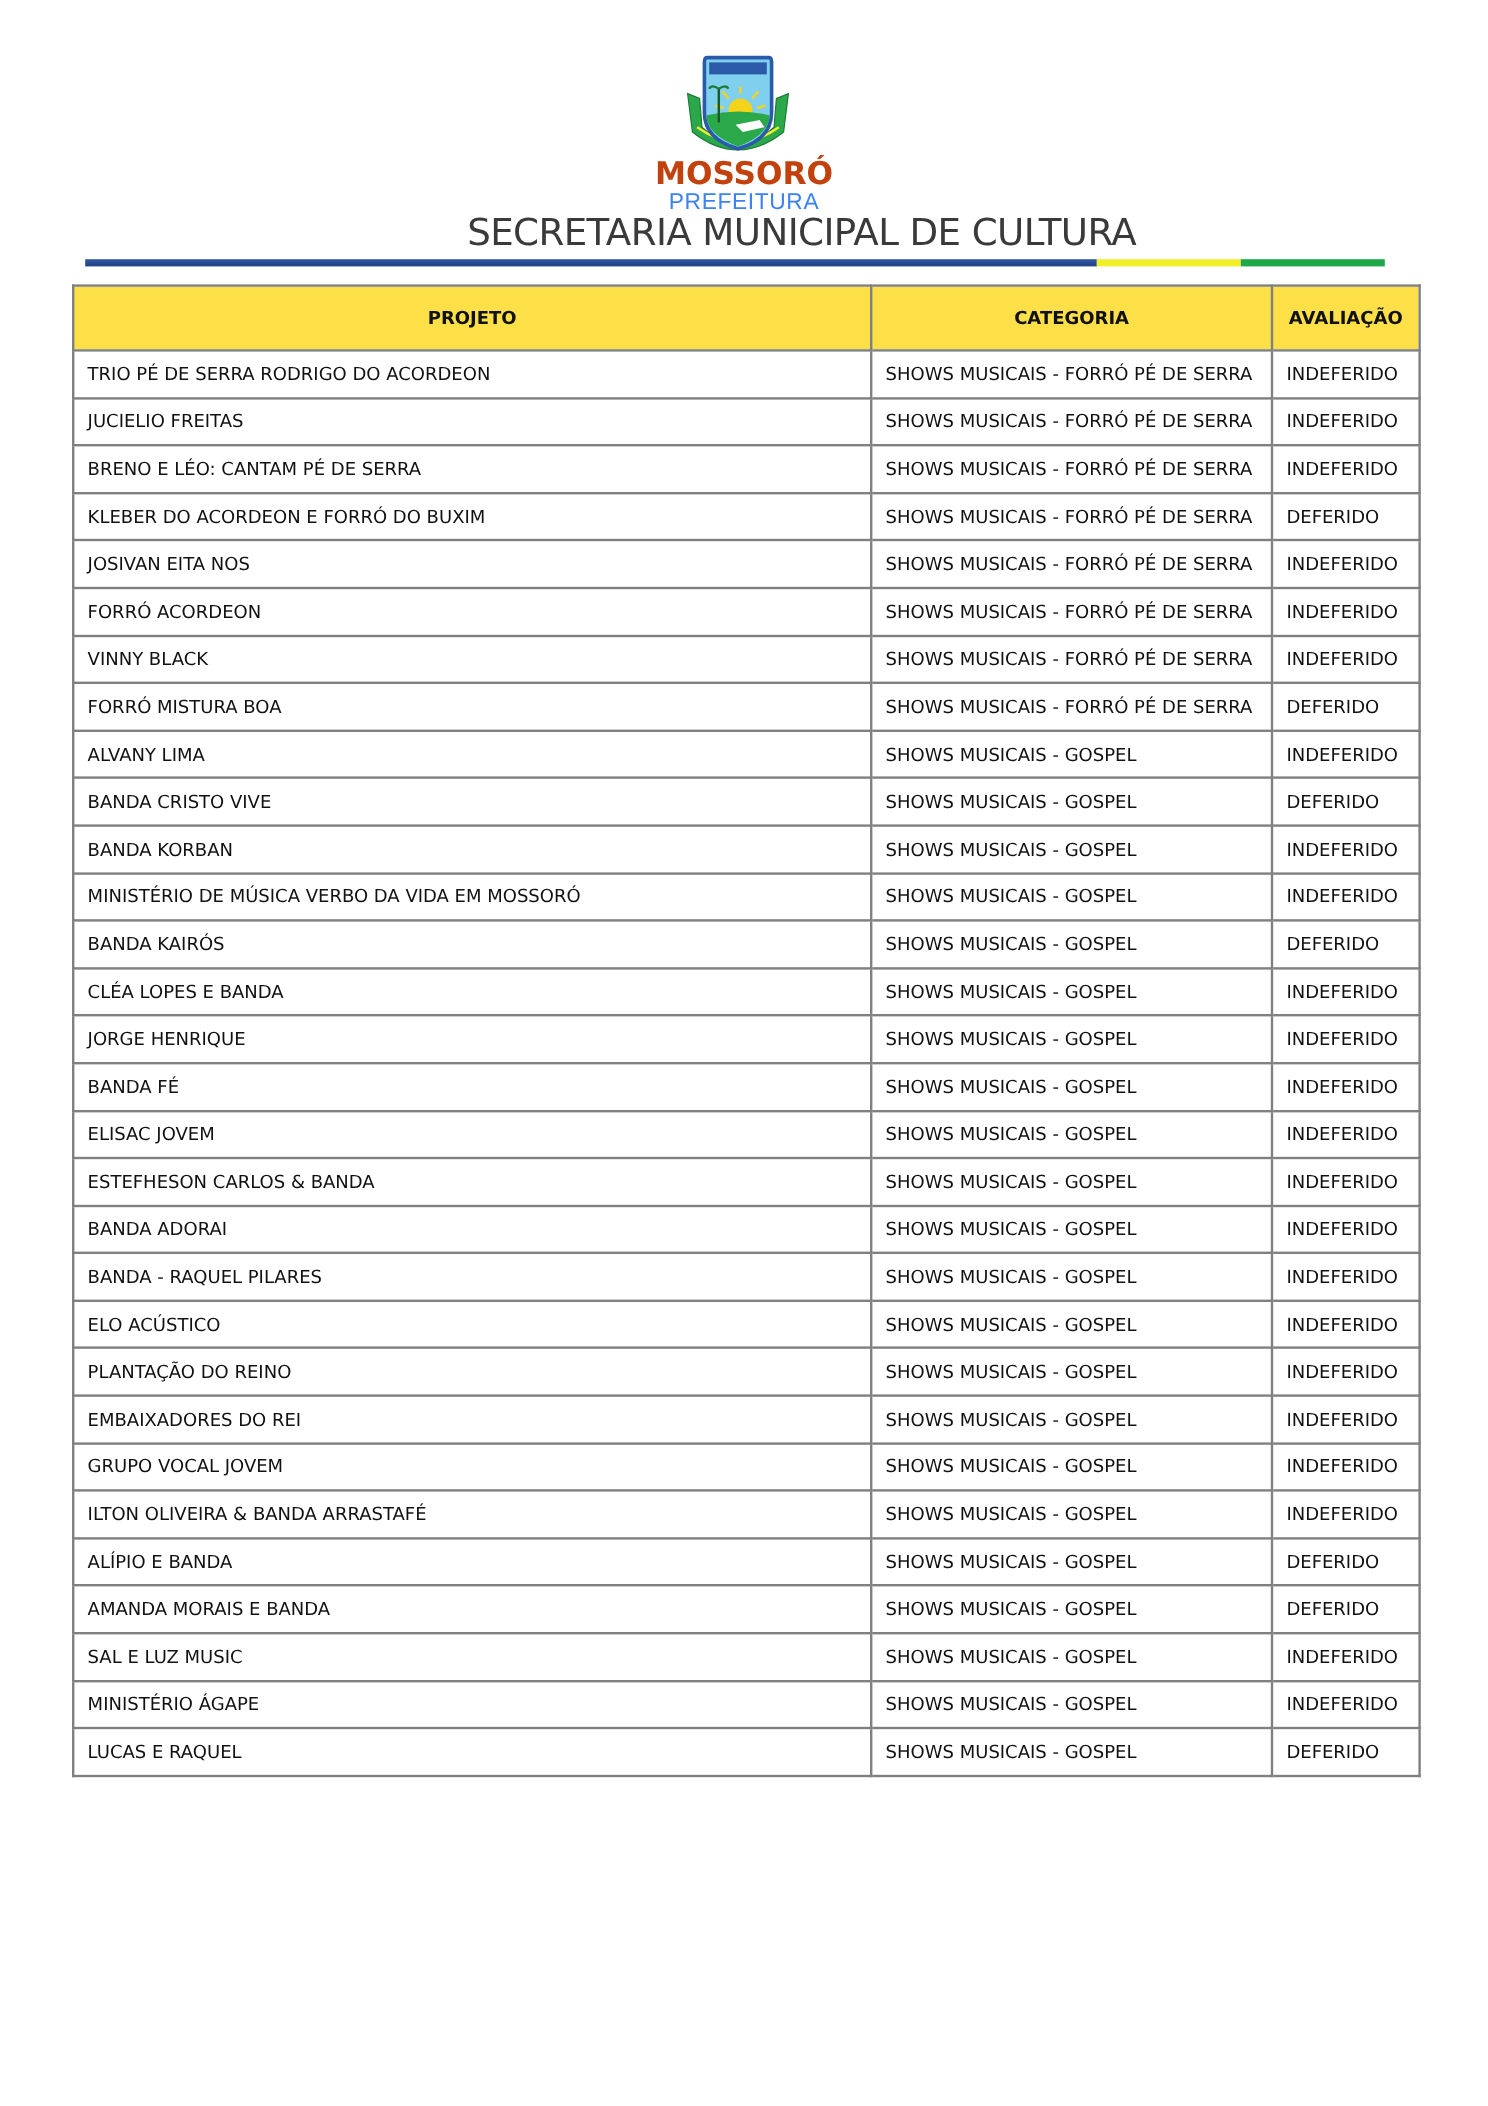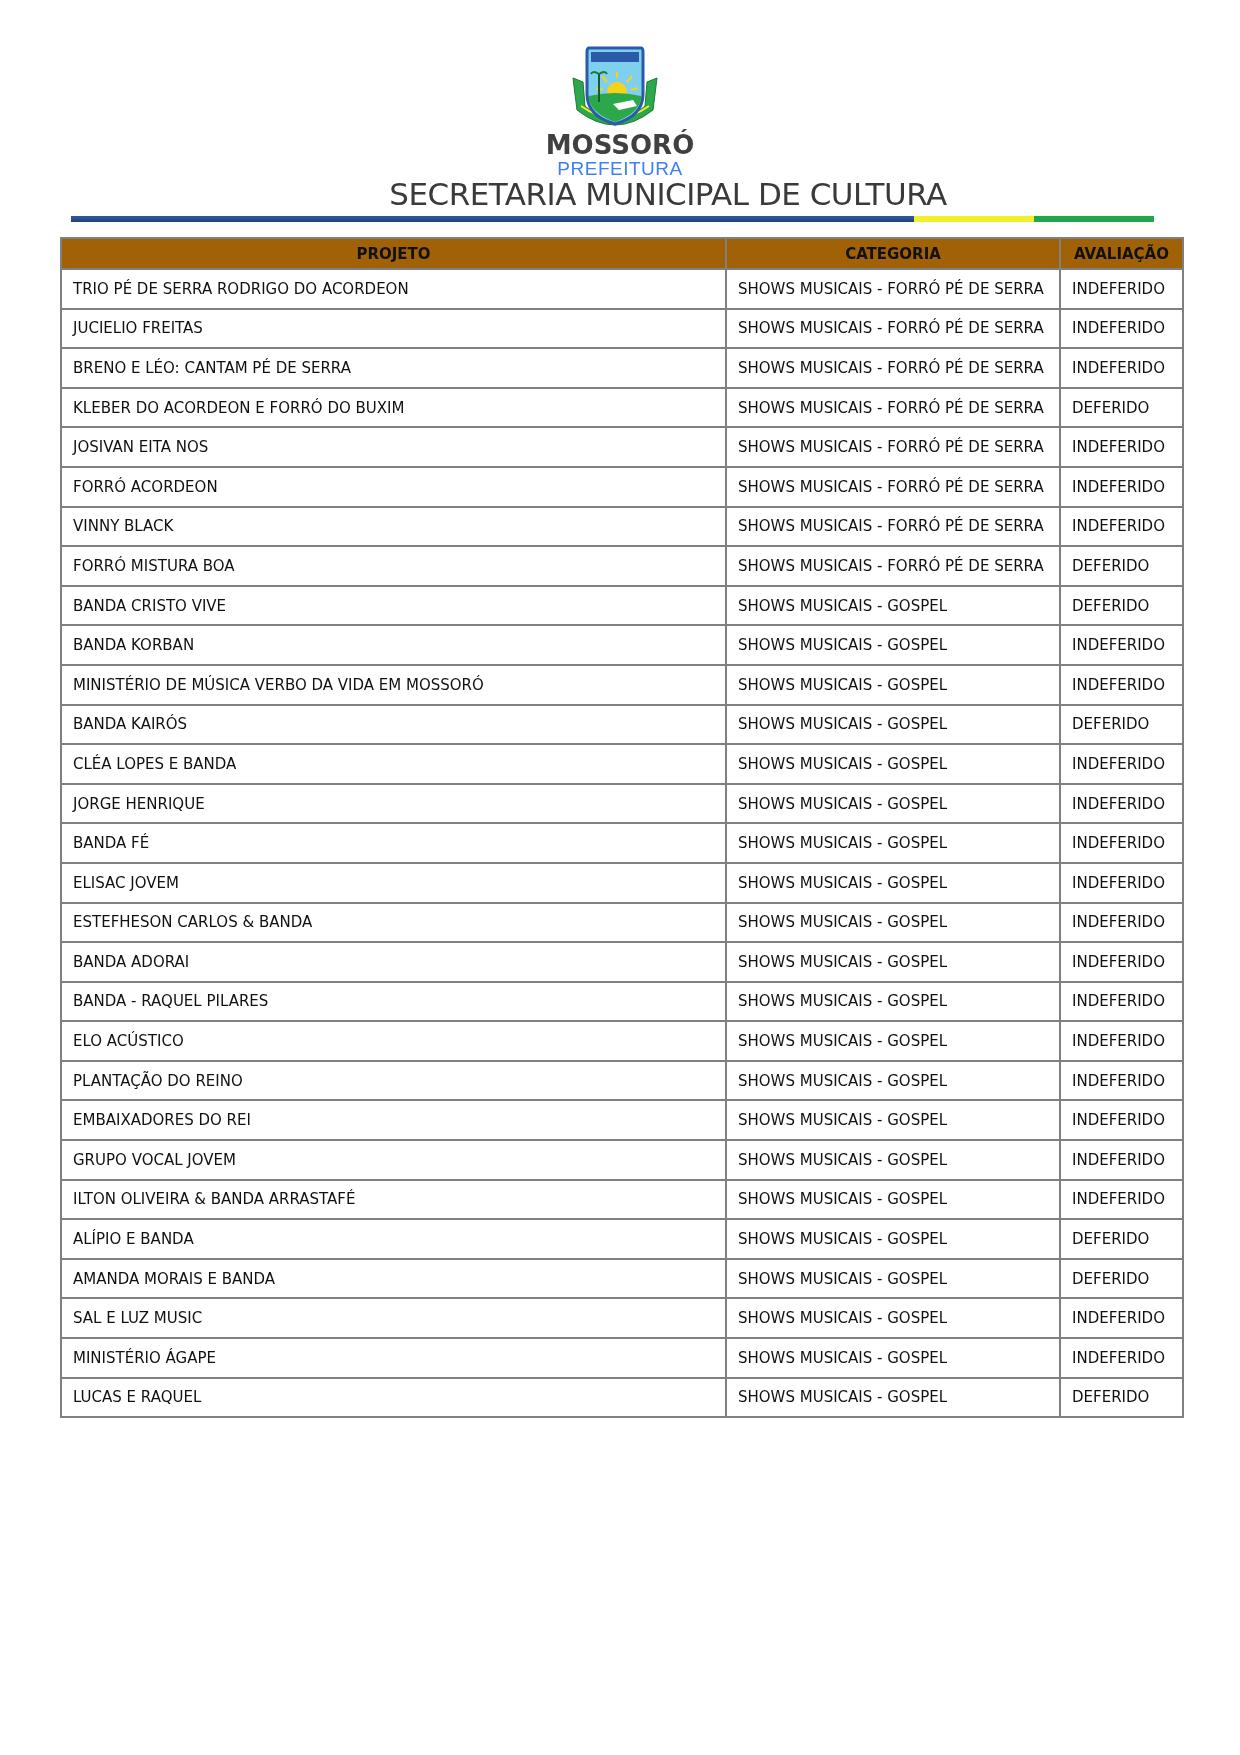--- a/index.html
+++ b/index.html
@@ -1,30 +1,30 @@
 <!DOCTYPE html>
 <html><head>
   <meta charset="utf-8">
   <style>
     html, body { margin: 0; padding: 0; background: #ffffff; }
     body { width: 1240px; height: 1755px; position: relative; font-family: "DejaVu Sans", sans-serif; color: #111; }
     .header { position: absolute; left: 0; top: 0; width: 1240px; height: 230px; }
     .crest { position: absolute; left: 567px; top: 44px; width: 96px; height: 90px; }
     .brand { position: absolute; left: 0; width: 1240px; text-align: center; }
-    .brand-name { top: 130px; font-family: "DejaVu Sans", sans-serif; font-weight: bold; font-size: 26px; color: #404040; letter-spacing: 0px; }
+    .brand-name { top: 130px; font-family: "DejaVu Sans", sans-serif; font-weight: bold; font-size: 26px; color: #c2410c; letter-spacing: 0px; }
     .brand-sub { top: 158px; font-family: Liberation Sans, sans-serif; font-size: 19px; color: #3b82f6; letter-spacing: 0.5px; }
     .dept-title { position: absolute; left: 0; top: 176px; width: 1240px; text-align: center; font-family: "DejaVu Sans", sans-serif; font-size: 31px; color: #3a3a3a; letter-spacing: -0.5px; padding-left: 48px; }
     .stripe { position: absolute; top: 216px; height: 6px; }
     .stripe.blue { left: 71px; width: 843px; background: linear-gradient(#3558a0, #1f3f86); }
     .stripe.yellow { left: 914px; width: 120px; background: #f2ee2a; }
     .stripe.green { left: 1034px; width: 120px; background: #1fa84a; }
 
     table { position: absolute; left: 60px; top: 237px; width: 1122px; border-collapse: collapse; table-layout: fixed; font-size: 15px; }
     th, td { border: 2px solid #808080; padding: 0 11px; height: 39.6px; box-sizing: border-box; white-space: nowrap; overflow: hidden; }
-    th { background: #a16207; font-weight: bold; text-align: center; font-size: 15px; height: 31px; }
+    th { background: #fde047; font-weight: bold; text-align: center; font-size: 15px; height: 54px; }
     td { background: #ffffff; text-align: left; }
     col.c1 { width: 665px; }
     col.c2 { width: 334px; }
     col.c3 { width: 123px; }
   </style>
 </head>
 <body>
 
 <div class="header">
   <svg class="crest" viewBox="0 0 96 90">
@@ -106,20 +106,25 @@
         <td>VINNY BLACK</td>
         <td>SHOWS MUSICAIS - FORRÓ PÉ DE SERRA</td>
         <td>INDEFERIDO</td>
       </tr>
       <tr>
         <td>FORRÓ MISTURA BOA</td>
         <td>SHOWS MUSICAIS - FORRÓ PÉ DE SERRA</td>
         <td>DEFERIDO</td>
       </tr>
       <tr>
+        <td>ALVANY LIMA</td>
+        <td>SHOWS MUSICAIS - GOSPEL</td>
+        <td>INDEFERIDO</td>
+      </tr>
+      <tr>
         <td>BANDA CRISTO VIVE</td>
         <td>SHOWS MUSICAIS - GOSPEL</td>
         <td>DEFERIDO</td>
       </tr>
       <tr>
         <td>BANDA KORBAN</td>
         <td>SHOWS MUSICAIS - GOSPEL</td>
         <td>INDEFERIDO</td>
       </tr>
       <tr>

